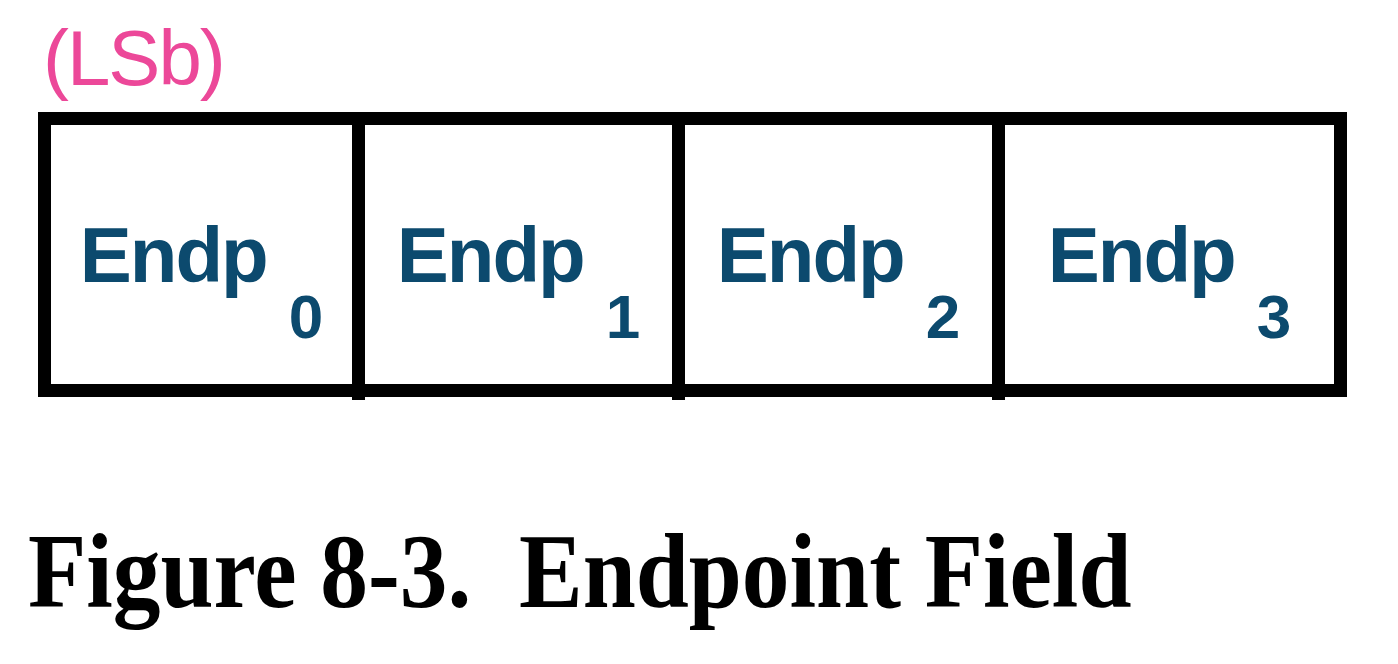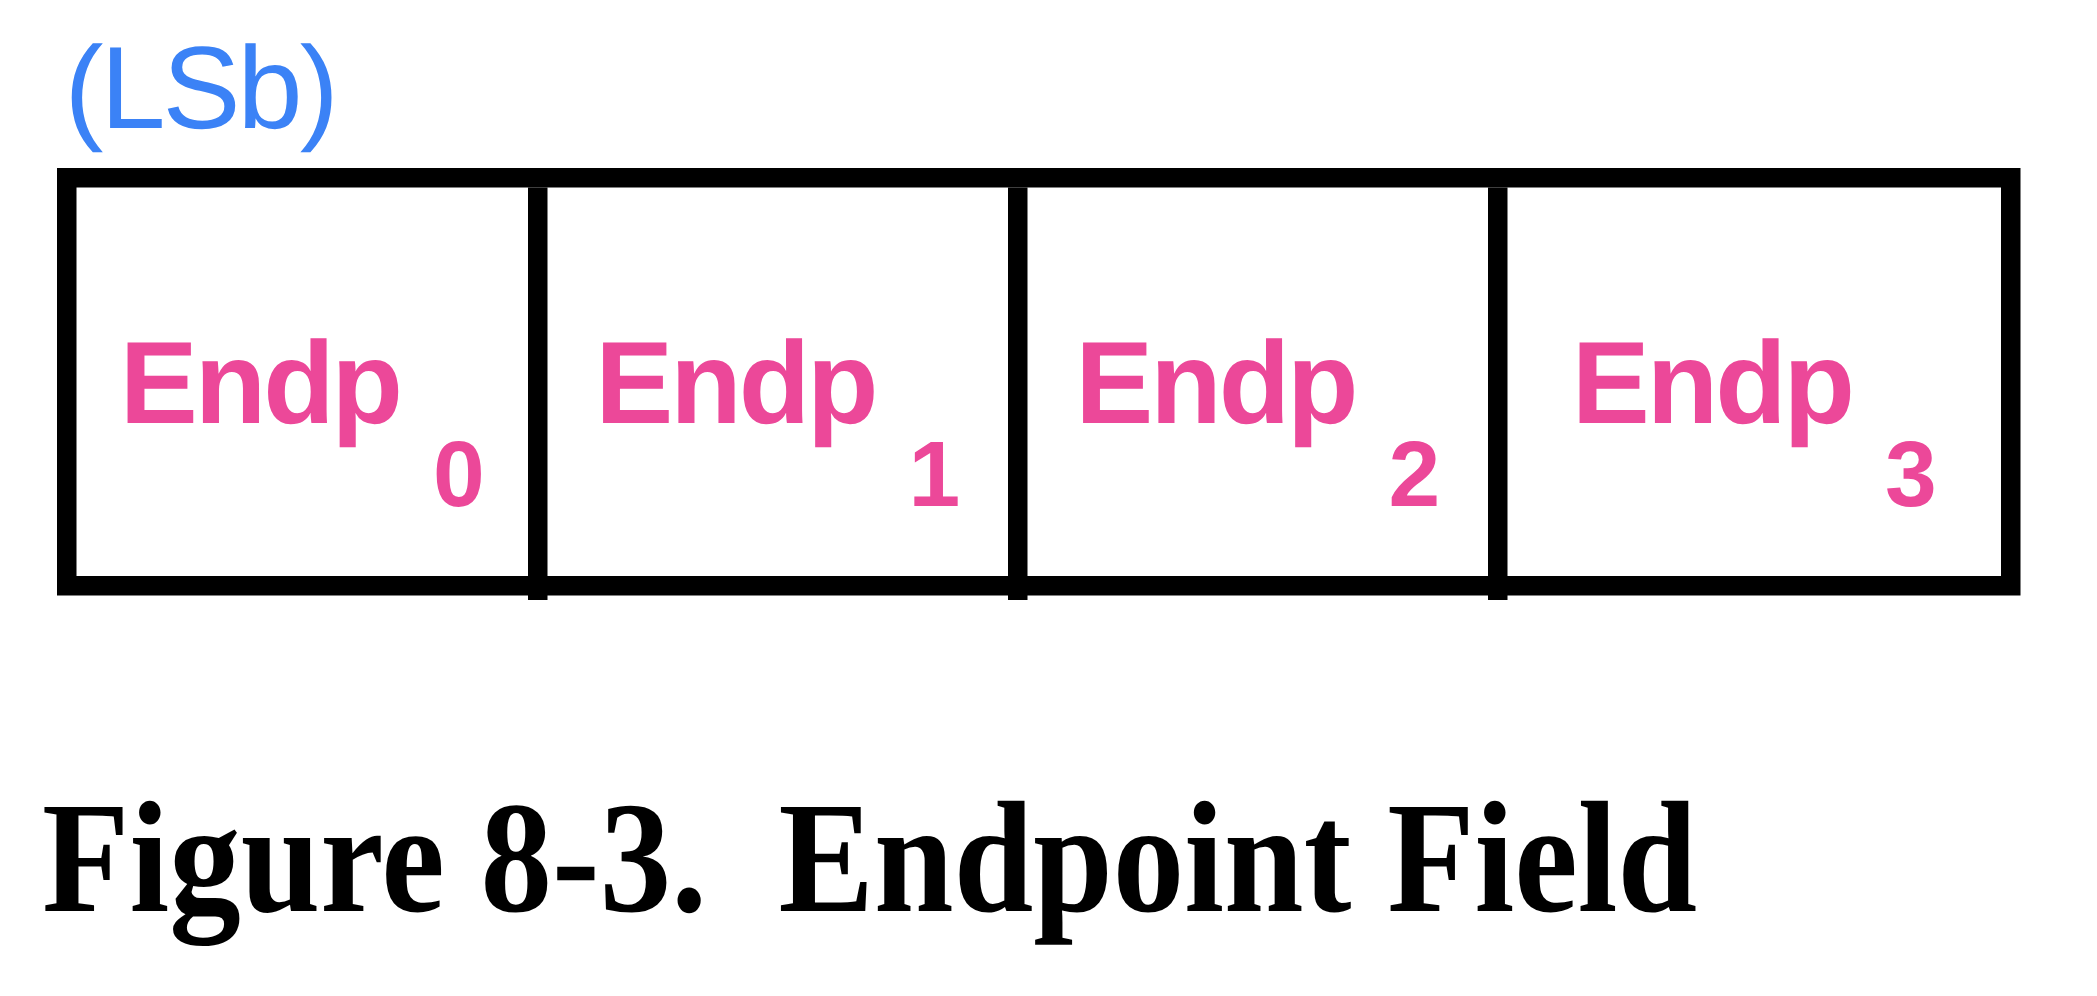--- a/index.html
+++ b/index.html
@@ -17,21 +17,21 @@
     background: #ffffff;
     color: #000000;
   }
 
   
   .bit-label {
     position: absolute;
     top: 19px;
     font: 78px/1 "Liberation Sans", "DejaVu Sans", sans-serif;
     letter-spacing: -2px;
-    color: #3b82f6;
+    color: #ec4899;
   }
   .lsb { left: 43px; }
   .msb { right: 53px; }
 
   
   .field-box {
     position: absolute;
     left: 38px;
     top: 112px;
     width: 1309px;
@@ -39,21 +39,21 @@
     border: 13px solid #000;
     background: #fff;
     display: flex;
   }
   .cell {
     display: flex;
     align-items: center;
     justify-content: center;
     font: bold 78px/1 "Liberation Sans", "DejaVu Sans", sans-serif;
     letter-spacing: -2px;
-    color: #ec4899;
+    color: #0c4a6e;
   }
   .c1 { flex: 0 0 301px; }
   .c2, .c3 { flex: 0 0 320px; border-left: 13px solid #000; }
   .c4 { flex: 1 1 342px; border-left: 13px solid #000; }
   .cell-sub {
     font-size: 62px;
     position: relative;
     top: 62px;
     margin-left: 22px;
     letter-spacing: 0;

